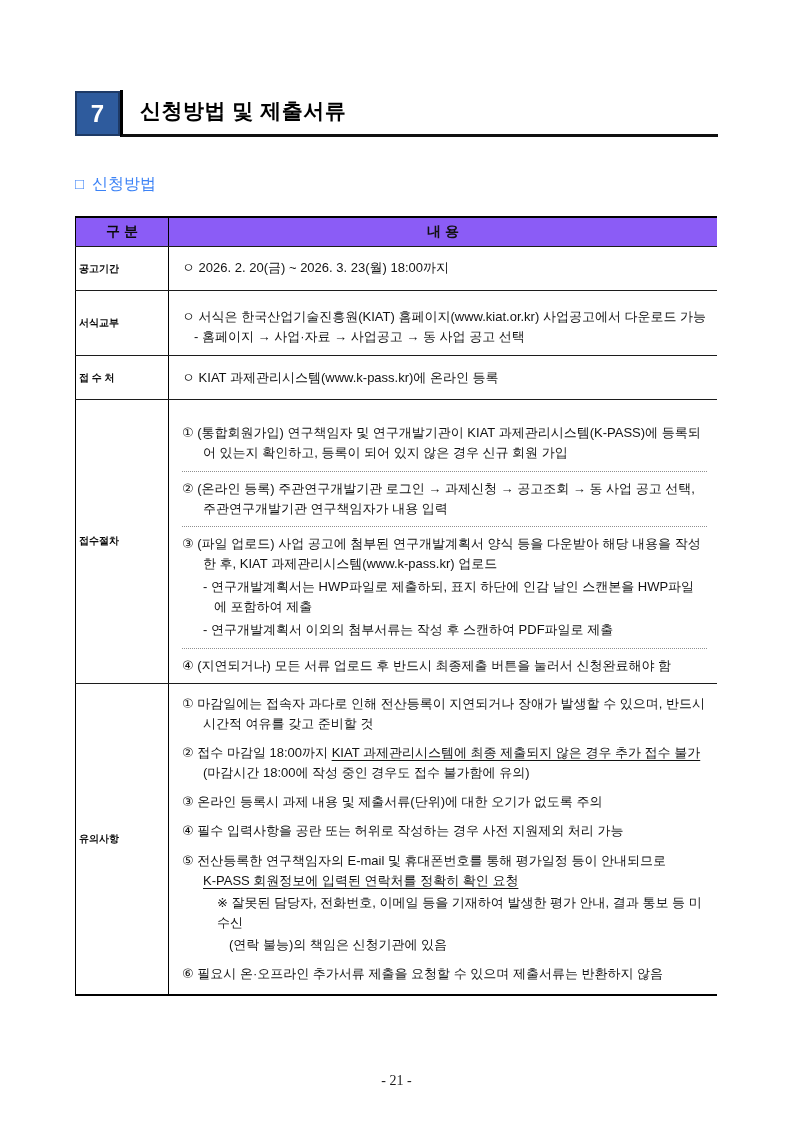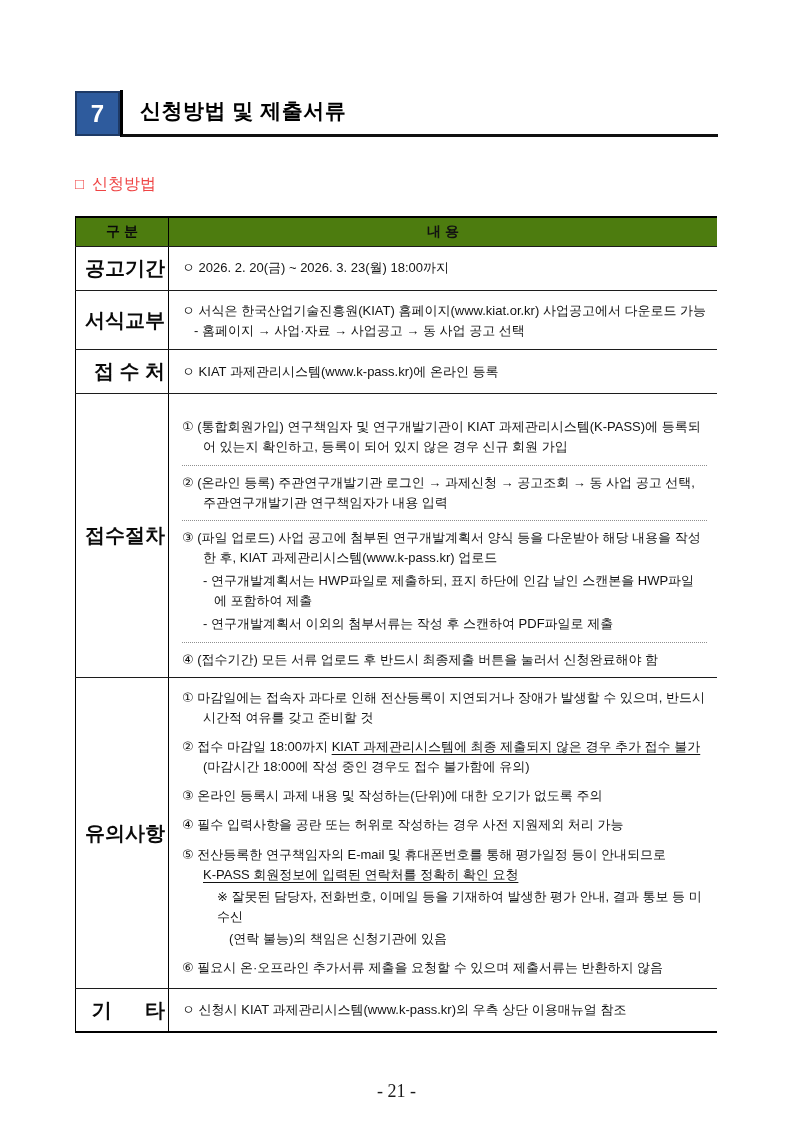--- a/index.html
+++ b/index.html
@@ -20,43 +20,43 @@
     margin-top:1px;
   }
   .title-wrap {
     flex:1; border-left:3px solid #000;
     border-bottom:3px solid #101010; padding:7px 0 9px 17px;
   }
   .sec-title { font-size:21px; font-weight:bold; letter-spacing:0.5px; color:#000; }
 
   
   .subsection {
-    margin:37px 0 21px 0; font-size:16px; color:#ef4444;
+    margin:37px 0 21px 0; font-size:16px; color:#3b82f6;
     font-family:"Liberation Serif","DejaVu Serif",serif;
   }
   .subsection .sq { font-size:15px; margin-right:8px; }
 
   
   table.apply {
     width:642px; border-collapse:collapse;
     border-top:2.5px solid #000; border-bottom:2.5px solid #000;
     border-left:1.5px solid #000;
   }
   table.apply td, table.apply th { border-bottom:1.4px solid #1c1c1c; vertical-align:middle; }
   .label-cell {
-    width:93px; border-right:1.5px solid #000; text-align:right;
-    font-weight:bold; font-size:20px; padding:6px 3px; white-space:pre;
+    width:93px; border-right:1.5px solid #000; text-align:left;
+    font-weight:bold; font-size:10px; padding:6px 3px; white-space:pre;
     color:#0a0a0a;
   }
-  thead th { background:#4d7c0f; }
+  thead th { background:#8b5cf6; }
   thead .label-cell, thead .content-head {
     font-size:14px; font-weight:bold; padding:5px 3px; text-align:center;
   }
   .content-cell { padding:10px 10px 10px 13px; font-size:13px; line-height:1.55; }
-  .row-tall .content-cell { padding-top:10px; padding-bottom:8px; }
+  .row-tall .content-cell { padding-top:16px; padding-bottom:8px; }
 
   .bullet-line { }
   .sub-line { padding-left:12px; }
 
   
   .hang { padding-left:21px; text-indent:-21px; }
   .hang .cont { text-indent:0; }
   .dash { padding-left:32px; text-indent:-11px; }
 
   .proc-item { padding:7px 0; }
@@ -64,22 +64,22 @@
   .proc-item .dash { margin-top:3px; }
 
   .note-item { margin-bottom:9px; }
   .note-item:last-child { margin-bottom:0; }
   .ref-line { padding-left:14px; text-indent:-14px; margin-top:2px; }
   .ref-cont { padding-left:26px; text-indent:0; margin-top:2px; }
 
   .u { text-decoration:underline; text-underline-offset:2.5px; }
 
   .footer {
-    position:absolute; left:0; bottom:19px; width:100%; text-align:center;
-    font-size:18px; color:#1a1a1a;
+    position:absolute; left:0; bottom:32px; width:100%; text-align:center;
+    font-size:14px; color:#1a1a1a;
     font-family:"Liberation Serif","DejaVu Serif",serif;
   }
 </style>
 </head>
 <body>
 
 <div class="page">
   <div class="content">
 
     <div class="sec-header">
@@ -135,50 +135,44 @@
             </div>
             <div class="proc-item">
               <div class="hang">② (온라인 등록) 주관연구개발기관 로그인 → 과제신청 → 공고조회 → 동 사업 공고 선택, 주관연구개발기관 연구책임자가 내용 입력</div>
             </div>
             <div class="proc-item">
               <div class="hang">③ (파일 업로드) 사업 공고에 첨부된 연구개발계획서 양식 등을 다운받아 해당 내용을 작성한 후, KIAT 과제관리시스템(www.k-pass.kr) 업로드</div>
               <div class="dash">- 연구개발계획서는 HWP파일로 제출하되, 표지 하단에 인감 날인 스캔본을 HWP파일에 포함하여 제출</div>
               <div class="dash">- 연구개발계획서 이외의 첨부서류는 작성 후 스캔하여 PDF파일로 제출</div>
             </div>
             <div class="proc-item">
-              <div class="hang">④ (접수기간) 모든 서류 업로드 후 반드시 최종제출 버튼을 눌러서 신청완료해야 함</div>
+              <div class="hang">④ (지연되거나) 모든 서류 업로드 후 반드시 최종제출 버튼을 눌러서 신청완료해야 함</div>
             </div>
           </td>
         </tr>
 
         <tr>
           <td class="label-cell">유의사항</td>
           <td class="content-cell">
             <div class="note-item hang">① 마감일에는 접속자 과다로 인해 전산등록이 지연되거나 장애가 발생할 수 있으며, 반드시 시간적 여유를 갖고 준비할 것</div>
             <div class="note-item hang">
               <span>② 접수 마감일 18:00까지 </span><span class="u">KIAT 과제관리시스템에 최종 제출되지 않은 경우 추가 접수 불가</span>
               <div class="cont">(마감시간 18:00에 작성 중인 경우도 접수 불가함에 유의)</div>
             </div>
-            <div class="note-item hang">③ 온라인 등록시 과제 내용 및 작성하는(단위)에 대한 오기가 없도록 주의</div>
+            <div class="note-item hang">③ 온라인 등록시 과제 내용 및 제출서류(단위)에 대한 오기가 없도록 주의</div>
             <div class="note-item hang">④ 필수 입력사항을 공란 또는 허위로 작성하는 경우 사전 지원제외 처리 가능</div>
             <div class="note-item hang">
               <span>⑤ 전산등록한 연구책임자의 E-mail 및 휴대폰번호를 통해 평가일정 등이 안내되므로</span>
               <div class="cont u">K-PASS 회원정보에 입력된 연락처를 정확히 확인 요청</div>
               <div class="cont ref-line">※ 잘못된 담당자, 전화번호, 이메일 등을 기재하여 발생한 평가 안내, 결과 통보 등 미수신</div>
               <div class="cont ref-cont">(연락 불능)의 책임은 신청기관에 있음</div>
             </div>
             <div class="note-item hang">⑥ 필요시 온·오프라인 추가서류 제출을 요청할 수 있으며 제출서류는 반환하지 않음</div>
           </td>
         </tr>
 
-        <tr style="height:43px;">
-          <td class="label-cell">기      타</td>
-          <td class="content-cell">
-            <div class="bullet-line">ㅇ 신청시 KIAT 과제관리시스템(www.k-pass.kr)의 우측 상단 이용매뉴얼 참조</div>
-          </td>
-        </tr>
 
       </tbody>
     </table>
   </div>
 
   <div class="footer">- 21 -</div>
 </div>
 
 </body></html>

